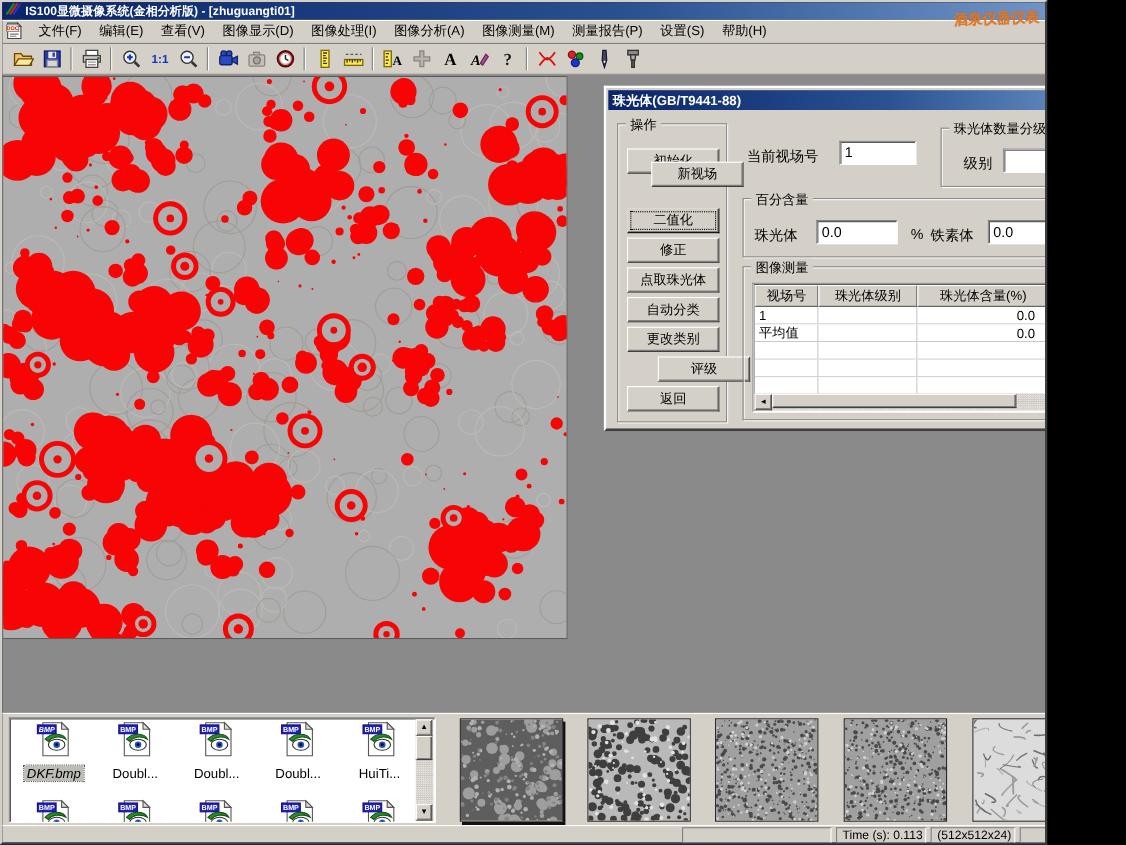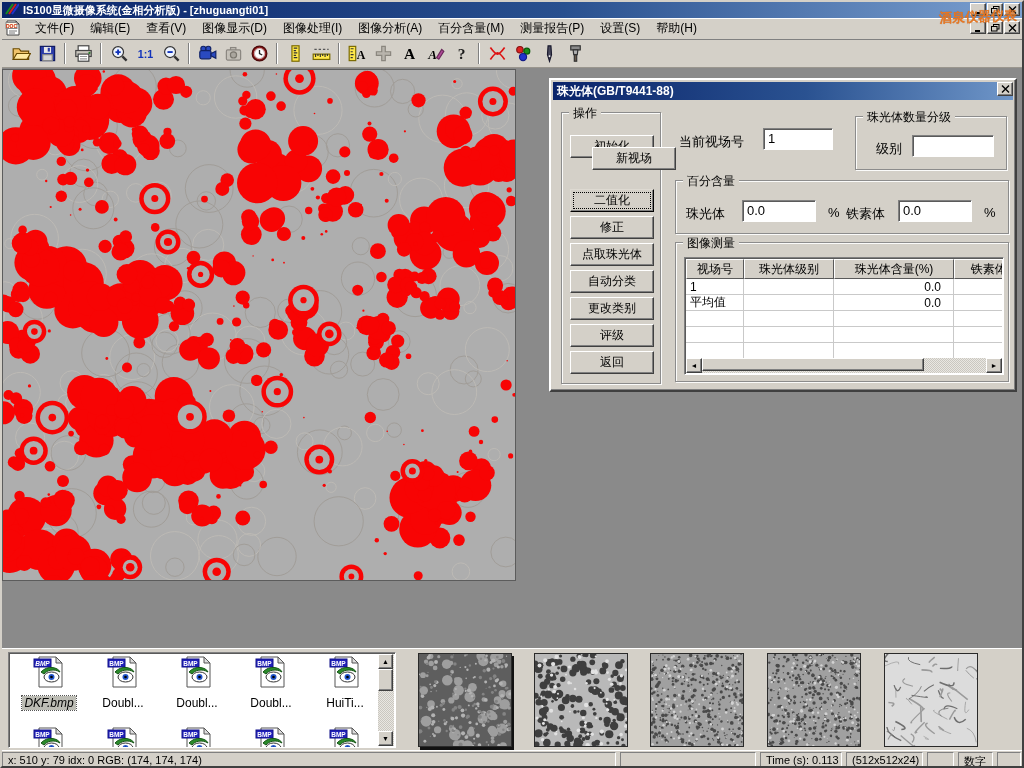--- a/index.html
+++ b/index.html
@@ -1,17 +1,17 @@
 <!DOCTYPE html>
 <html><head>
 <meta charset="utf-8">
 <style>
   *{margin:0;padding:0;box-sizing:border-box;}
   html,body{width:1024px;height:768px;background:#000;}
-  #screen{position:relative;width:1024px;height:768px;background:#0f172a;
+  #screen{position:relative;width:952px;height:768px;background:#0f172a;
     font-family:"Liberation Sans",sans-serif;overflow:hidden;border:2px solid;
     border-color:#d4d0c8 #404040 #404040 #d4d0c8;}
   
   #titlebar{position:absolute;left:0;top:0;width:1020px;height:16px;
     background:linear-gradient(90deg,#0a246a 0%,#29508f 55%,#7ba0d0 100%);
     display:flex;align-items:center;padding-left:3px;}
   #title-text{color:#fff;font-size:11px;font-weight:bold;margin-left:4px;white-space:nowrap;}
   .winbtns{position:absolute;right:2px;top:1px;display:flex;gap:1px;}
   .wbtn{width:16px;height:13px;background:#d4d0c8;border:1px solid;
     border-color:#fff #404040 #404040 #fff;box-shadow:inset -1px -1px 0 #808080;
@@ -142,21 +142,21 @@
         <path d="M4 11 H12 M4 13 H10" stroke="#777"></path>
       </svg>
     </span>
     <div id="menu-items" style="display: flex;">
         <span class="menu-item">文件(F)</span>
         <span class="menu-item">编辑(E)</span>
         <span class="menu-item">查看(V)</span>
         <span class="menu-item">图像显示(D)</span>
         <span class="menu-item">图像处理(I)</span>
         <span class="menu-item">图像分析(A)</span>
-        <span class="menu-item">百分含量(M)</span>
+        <span class="menu-item">图像测量(M)</span>
         <span class="menu-item">测量报告(P)</span>
         <span class="menu-item">设置(S)</span>
         <span class="menu-item">帮助(H)</span>
       </div>
     <div class="winbtns" style="top:3px;">
       <span class="wbtn">
           <svg viewBox="0 0 9 8">
             <rect x="1" y="6" width="5" height="2" fill="#000"></rect>
           </svg>
         </span>
@@ -1133,21 +1133,21 @@
       <div class="groupbox" style="left:10px;top:32px;width:100px;height:272px;">
         <span class="glabel">操作</span>
         <div id="op-buttons">
             <div class="btn93" style="top: 22px;">初始化</div>
             <div class="btn93" style="top: 34px; margin-left: 22px;">新视场</div>
             <div class="btn93 focused" style="top: 76px;">二值化</div>
             <div class="btn93" style="top: 103px; font-family: Liberation Mono, monospace;">修正</div>
             <div class="btn93" style="top: 130px;">点取珠光体</div>
             <div class="btn93" style="top: 157px;">自动分类</div>
             <div class="btn93" style="top: 184px;">更改类别</div>
-            <div class="btn93" style="top: 211px;">评级</div>
+            <div class="btn93" style="top: 211px; margin-left: 28px;">评级</div>
             <div class="btn93" style="top: 238px;">返回</div>
           </div>
       </div>
 
       <span class="lbl" style="left:128px;top:53px;">当前视场号</span>
       <div class="field" style="left:212px;top:48px;width:70px;height:22px;">1</div>
 
       <div class="groupbox" style="left:304px;top:36px;width:152px;height:54px;">
         <span class="glabel">珠光体数量分级</span>
         <span class="lbl" style="left:20px;top:23px;">级别</span>
@@ -2880,21 +2880,20 @@
             <path d="M3.5 49.6 Q12.5 49.8 6.8 53.4" fill="none" stroke="#9a9a9a" stroke-width="1.6"></path>
             <path d="M32.9 79.9 Q26.1 83.6 40.5 69.7" fill="none" stroke="#9a9a9a" stroke-width="1.4"></path>
             <path d="M37.2 32.9 Q34.6 40.0 24.2 46.1" fill="none" stroke="#6e6e6e" stroke-width="0.8"></path>
             <path d="M6.5 82.1 Q6.1 81.8 3.1 87.3" fill="none" stroke="#9a9a9a" stroke-width="1.3"></path>
             <path d="M14.0 10.6 Q16.0 4.7 -0.6 12.4" fill="none" stroke="#9a9a9a" stroke-width="0.7"></path>
           </svg></div>
       </div>
   </div>
 
   <div id="statusbar">
-    <div class="scell" style="left:0;width:614px;">x: 510 y: 79  idx: 0  RGB: (174, 174, 174)</div>
     <div class="scell" style="left:618px;width:136px;"></div>
     <div class="scell" style="left:758px;width:82px;">Time (s): 0.113</div>
     <div class="scell" style="left:844px;width:77px;">(512x512x24)</div>
     <div class="scell" style="left:925px;width:27px;"></div>
     <div class="scell" style="left:956px;width:35px;">数字</div>
     <div class="scell" style="left:995px;width:24px;"></div>
   </div>
 </div>
 
 </body></html>

